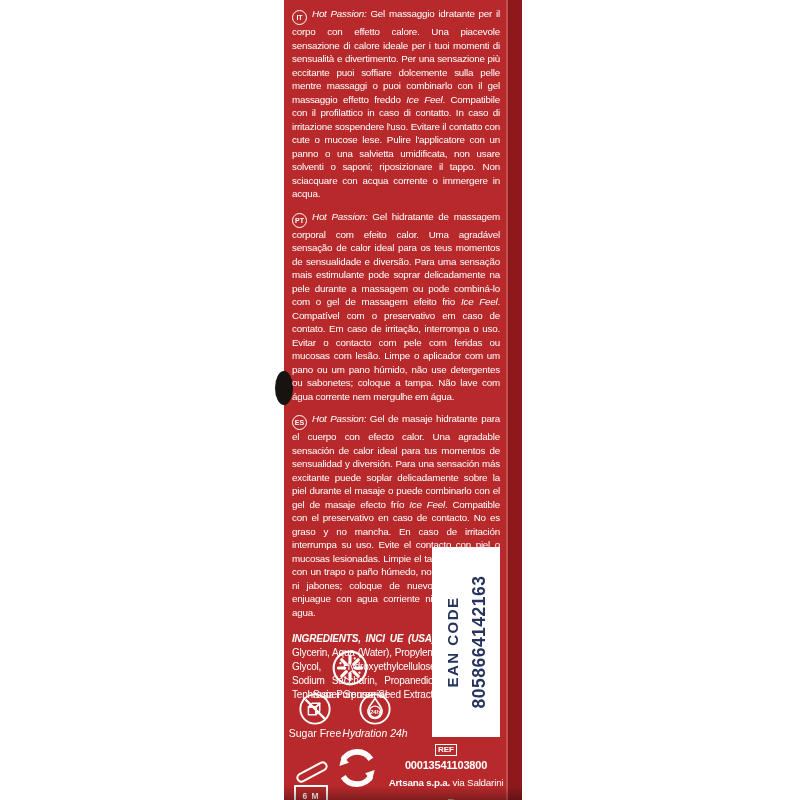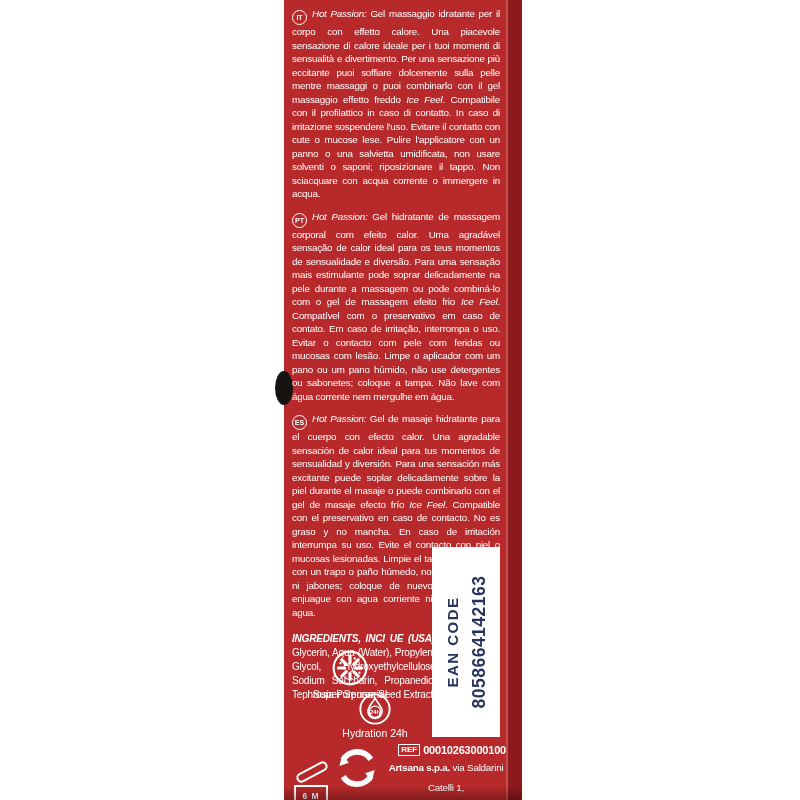--- a/index.html
+++ b/index.html
@@ -32,27 +32,27 @@
   .ean-rot{position:absolute;left:0;top:0;width:190px;height:68px;transform-origin:0 0;
            transform:rotate(-90deg) translateX(-190px);display:flex;flex-direction:column;
            align-items:center;justify-content:center;color:#25335e;}
   .ean-label{font-size:15px;font-weight:bold;letter-spacing:1.5px;line-height:26px;}
   .ean-number{font-size:17.5px;font-weight:bold;letter-spacing:0.5px;line-height:26px;}
 
   .feature{position:absolute;text-align:center;color:#fff;}
   .feature .flabel{font-size:10.5px;line-height:12px;margin-top:1px;white-space:nowrap;}
   .feat-super{left:4px;top:649px;width:124px;}
   .feat-sugar{left:0px;top:692px;width:62px;}
-  .feat-hydration{left:56px;top:692px;width:70px;}
+  .feat-hydration{left:56px;top:692px;width:70px;font-style:italic;}
 
   .pao{position:absolute;left:4px;top:760px;}
   .greendot{position:absolute;left:52px;top:747px;}
 
   .bottom-right{position:absolute;left:102px;top:744px;width:120px;color:#fff;}
-  .ref-row{display:flex;align-items:center;justify-content:flex-end;gap:3px;}
+  .ref-row{display:flex;align-items:center;justify-content:flex-end;gap:3px;flex-direction:column;}
   .ref-box{border:1.2px solid #fff;font-size:8px;font-weight:bold;padding:0 2px;line-height:10px;}
   .ref-number{font-size:11px;font-weight:bold;letter-spacing:-0.2px;}
   .address{margin-top:2px;text-align:center;font-size:9.8px;line-height:20px;letter-spacing:-0.2px;}
   .addr-bold{font-weight:bold;}
   svg{display:block;}
 </style>
 </head>
 <body>
 
 <div class="canvas">
@@ -97,20 +97,34 @@
             <circle cx="27" cy="22.5" r="1.1"></circle>
             <circle cx="13.5" cy="27" r="1.1"></circle>
             <circle cx="9" cy="13.5" r="1.1"></circle>
             <circle cx="22.5" cy="9" r="1.1"></circle>
           </g>
         </svg>
       </span>
       <div class="flabel">Super Sensorial</div>
     </div>
 
+    <div class="feature feat-sugar">
+      <span>
+        <svg width="34" height="34" viewBox="0 0 36 36" style="margin:0 auto;">
+          <circle cx="18" cy="18" r="15.5" fill="none" stroke="#fff" stroke-width="2"></circle>
+          <g fill="none" stroke="#fff" stroke-width="1.6" stroke-linejoin="round">
+            <polygon points="11,16 19,16 19,24 11,24"></polygon>
+            <polygon points="11,16 15,12 23,12 19,16"></polygon>
+            <polygon points="19,16 23,12 23,20 19,24"></polygon>
+          </g>
+          <line x1="8" y1="8" x2="28.5" y2="28.5" stroke="#fff" stroke-width="2.4"></line>
+        </svg>
+      </span>
+      <div class="flabel">Sugar Free</div>
+    </div>
 
     <div class="feature feat-hydration">
       <span>
         <svg width="34" height="34" viewBox="0 0 36 36" style="margin:0 auto;">
           <circle cx="18" cy="18" r="15.5" fill="none" stroke="#fff" stroke-width="2"></circle>
           <path d="M18 6.5 C 15 12, 10.5 15.5, 10.5 20.5 A 7.5 7.5 0 0 0 25.5 20.5 C 25.5 15.5, 21 12, 18 6.5 Z" fill="none" stroke="#fff" stroke-width="1.8" stroke-linejoin="round"></path>
           <circle cx="18" cy="21" r="6" fill="none" stroke="#fff" stroke-width="1.4"></circle>
           <text x="18" y="23.4" font-size="6.2" font-weight="bold" fill="#fff" text-anchor="middle" font-family="Liberation Sans, sans-serif">24h</text>
         </svg>
       </span>
@@ -130,20 +144,20 @@
         <path d="M36.5 13 A17 17 0 0 0 7.5 13.5" fill="none" stroke="#fff" stroke-width="6"></path>
         <polygon points="3.5,20 13.5,16.5 6.5,8.5" fill="#fff"></polygon>
         <path d="M7.5 31 A17 17 0 0 0 36.5 30.5" fill="none" stroke="#fff" stroke-width="6"></path>
         <polygon points="40.5,24 30.5,27.5 37.5,35.5" fill="#fff"></polygon>
       </svg>
     </div>
 
     <div class="bottom-right">
       <div class="ref-row">
         <span class="ref-box">REF</span>
-        <span class="ref-number">00010263000100</span>
+        <span class="ref-number">00013541103800</span>
       </div>
       <div class="address"><span class="addr-bold">Artsana s.p.a.</span><span> via Saldarini Catelli 1,</span><br><span>22070 Grandate (CO) Italy.</span></div>
     </div>
 
     <div class="label-shadow"></div>
   </div>
 </div>
 
 </body></html>

